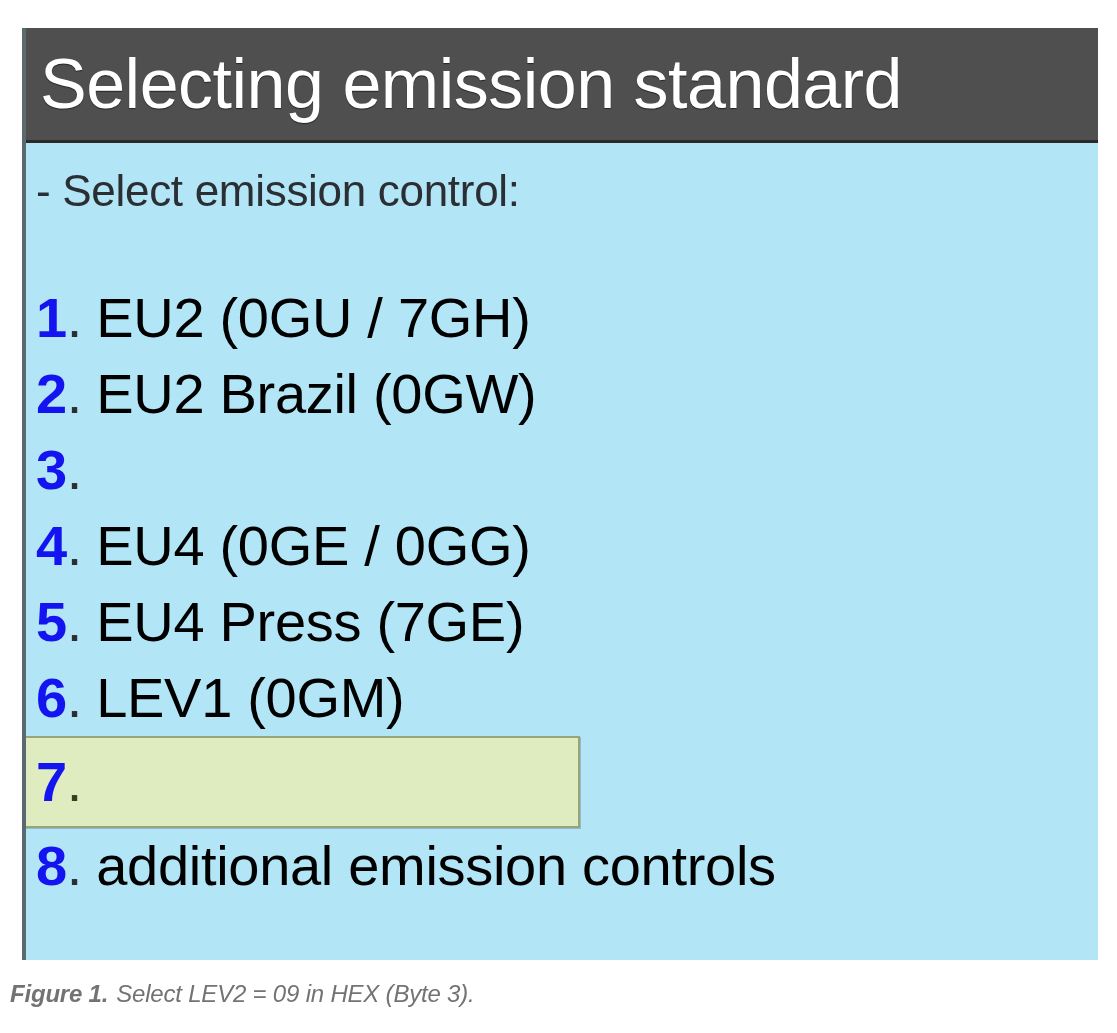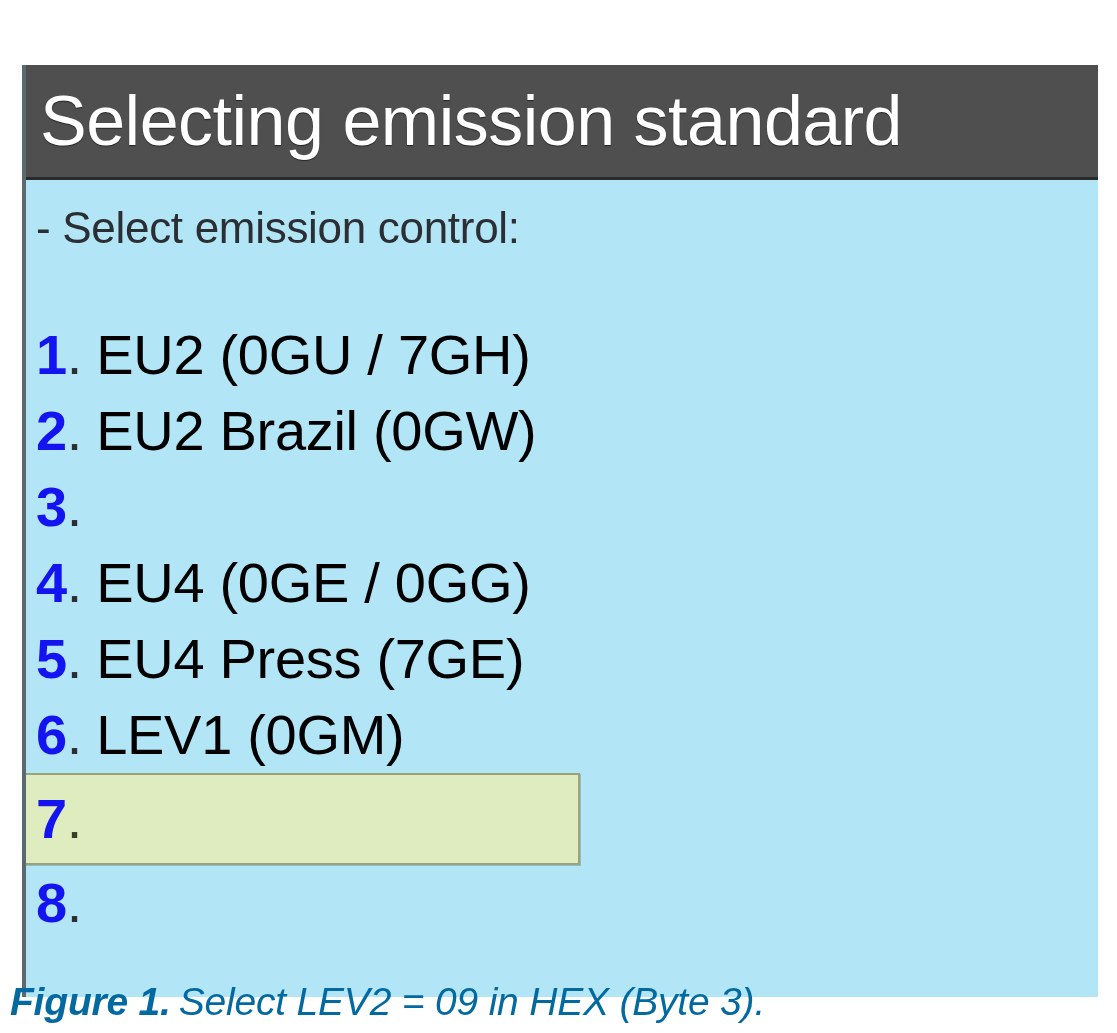--- a/index.html
+++ b/index.html
@@ -21,21 +21,20 @@
   .screen {
     position: absolute;
     left: 22px;
     top: 28px;
     width: 1076px;
     height: 932px;
     box-sizing: border-box;
     background: #b2e5f6;
     border-left: 4px solid #5a6a6e;
     overflow: hidden;
-    margin-top: 37px;
   }
 
   
   .titlebar {
     position: absolute;
     left: 0;
     top: 0;
     right: 0;
     height: 115px;
     background: #4f4f4f;
@@ -124,23 +123,23 @@
   .option-row.is-highlighted .option-label,
   .option-row.is-highlighted .option-dot {
     color: #3a3e22;
   }
 
   
   .caption {
     position: absolute;
     left: 10px;
     top: 982px;
-    font-size: 39px;
-    line-height: 1;
-    color: #0369a1;
+    font-size: 24px;
+    line-height: 1;
+    color: #737373;
     font-style: italic;
     white-space: nowrap;
     letter-spacing: -0.2px;
   }
   .caption .caption-label {
     font-weight: bold;
     font-style: italic;
   }
   .caption .caption-text {
     font-style: italic;
@@ -201,20 +200,21 @@
       </li>
 
       <li class="option-row is-highlighted">
         <span class="option-index">7</span>
         <span class="option-dot">.</span>
       </li>
 
       <li class="option-row">
         <span class="option-index">8</span>
         <span class="option-dot">.</span>
+        <span class="option-label">additional emission controls</span>
       </li>
 
     </ul>
   </div>
 </div>
 
 <div class="caption">
   <span class="caption-label">Figure 1.</span><span class="caption-text">Select LEV2 = 09 in HEX (Byte 3).</span>
 </div>
 

